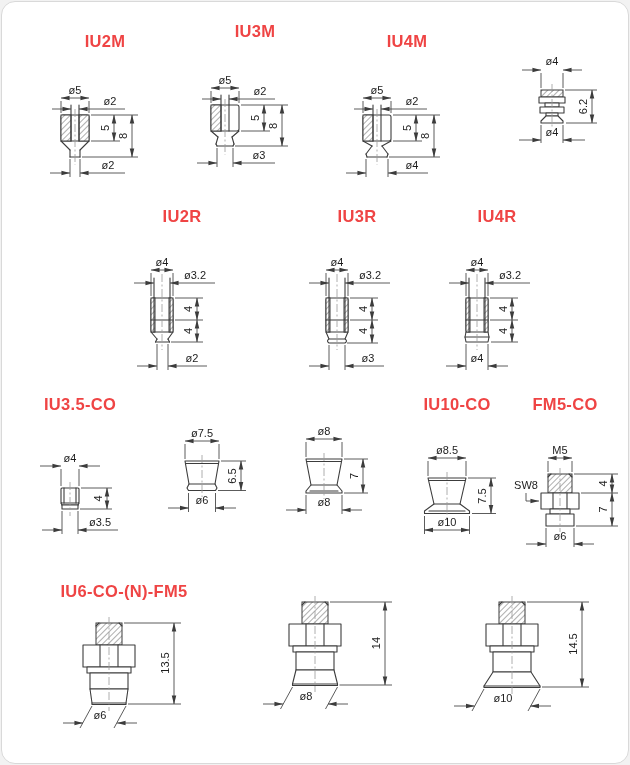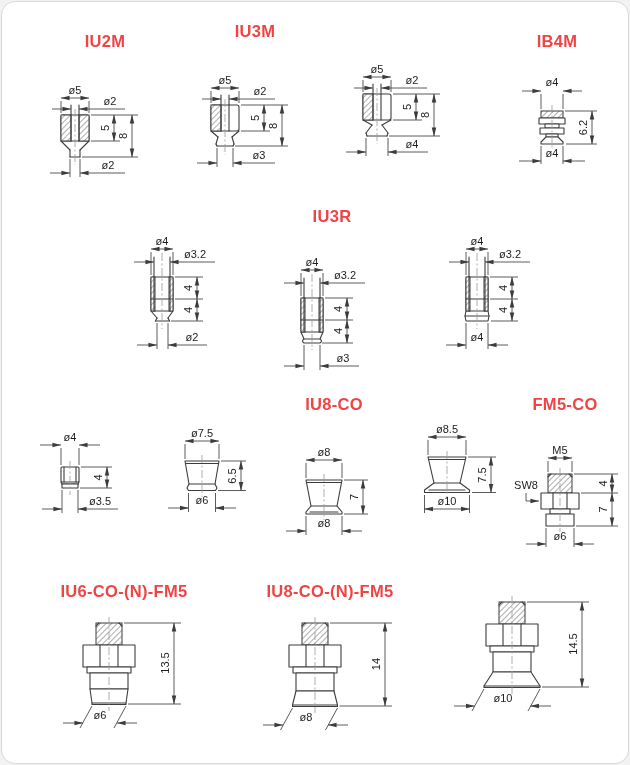--- a/index.html
+++ b/index.html
@@ -108,20 +108,21 @@
         <line class="dim" x1="37" y1="105" x2="37" y2="124"></line>
         <line class="dim" x1="53" y1="105" x2="53" y2="124"></line>
         <line class="dim" x1="17" y1="120" x2="37" y2="120" marker-end="url(#ar)"></line>
         <line class="dim" x1="95" y1="120" x2="53" y2="120" marker-end="url(#ar)"></line>
         <text x="79" y="116" text-anchor="middle">ø3</text>
       </g>
     </svg>
   </div>
 
   <div class="fig" style="left:330px;top:30px;width:150px">
+    <div class="fig-title">IU4M</div>
     <svg width="150" height="150" viewBox="0 0 150 150">
       <g>
         <rect class="lnf" x="31" y="62" width="28" height="26" rx="2"></rect>
         <rect class="hf" x="31" y="62" width="10" height="26"></rect>
         <line class="ln" x1="41" y1="52" x2="41" y2="88"></line>
         <line class="ln" x1="49" y1="52" x2="49" y2="88"></line>
         <line class="ln" x1="31" y1="88" x2="40" y2="93"></line>
         <line class="ln" x1="59" y1="88" x2="50" y2="93"></line>
         <line class="ln" x1="40" y1="93" x2="34" y2="101"></line>
         <line class="ln" x1="50" y1="93" x2="56" y2="101"></line>
@@ -148,21 +149,20 @@
         <line class="dim" x1="34" y1="106" x2="34" y2="124"></line>
         <line class="dim" x1="56" y1="106" x2="56" y2="124"></line>
         <line class="dim" x1="14" y1="120" x2="34" y2="120" marker-end="url(#ar)"></line>
         <line class="dim" x1="96" y1="120" x2="56" y2="120" marker-end="url(#ar)"></line>
         <text x="80" y="116" text-anchor="middle">ø4</text>
       </g>
     </svg>
   </div>
 
   <div class="fig" style="left:490px;top:30px;width:130px">
-    <div class="fig-title">IB4M</div>
     <svg width="130" height="150" viewBox="0 0 130 150">
       <g>
         <rect class="hf" x="49" y="58" width="22" height="7"></rect>
         <rect class="lnf" x="47" y="65" width="26" height="6"></rect>
         <rect class="lnf" x="53" y="71" width="14" height="4"></rect>
         <rect class="lnf" x="48" y="75" width="24" height="6"></rect>
         <rect class="lnf" x="54" y="81" width="12" height="3"></rect>
         <path class="lnf" d="M54,84 L49,89 L49,91 L71,91 L71,89 L66,84 Z"></path>
         <line class="cl" x1="60" y1="52" x2="60" y2="97"></line>
       </g>
@@ -179,20 +179,21 @@
         <line class="dim" x1="49" y1="93" x2="49" y2="111"></line>
         <line class="dim" x1="71" y1="93" x2="71" y2="111"></line>
         <line class="dim" x1="27" y1="108" x2="49" y2="108" marker-end="url(#ar)"></line>
         <line class="dim" x1="93" y1="108" x2="71" y2="108" marker-end="url(#ar)"></line>
         <text x="60" y="104" text-anchor="middle">ø4</text>
       </g>
     </svg>
   </div>
 
   <div class="fig" style="left:105px;top:205px;width:150px">
+    <div class="fig-title">IU2R</div>
     <svg width="150" height="160" viewBox="0 0 150 160">
       <g>
         <rect class="lnf" x="44" y="70" width="22" height="34" rx="2"></rect>
         <rect class="hf" x="44" y="70" width="4" height="34"></rect>
         <rect class="hf" x="62" y="70" width="4" height="34"></rect>
         <line class="ln" x1="47" y1="50" x2="47" y2="104"></line>
         <line class="ln" x1="63" y1="50" x2="63" y2="104"></line>
         <line class="ln" x1="44" y1="92" x2="66" y2="92"></line>
         <line class="ln" x1="44" y1="104" x2="50" y2="111"></line>
         <line class="ln" x1="66" y1="104" x2="61" y2="111"></line>
@@ -218,21 +219,21 @@
         <text transform="translate(85 103) rotate(-90)" text-anchor="middle">4</text>
         <line class="dim" x1="50" y1="116" x2="50" y2="142"></line>
         <line class="dim" x1="61" y1="116" x2="61" y2="142"></line>
         <line class="dim" x1="30" y1="138" x2="50" y2="138" marker-end="url(#ar)"></line>
         <line class="dim" x1="100" y1="138" x2="61" y2="138" marker-end="url(#ar)"></line>
         <text x="85" y="134" text-anchor="middle">ø2</text>
       </g>
     </svg>
   </div>
 
-  <div class="fig" style="left:255px;top:205px;width:150px">
+  <div class="fig" style="left:280px;top:205px;width:150px">
     <div class="fig-title">IU3R</div>
     <svg width="150" height="160" viewBox="0 0 150 160">
       <g>
         <rect class="lnf" x="44" y="70" width="22" height="34" rx="2"></rect>
         <rect class="hf" x="44" y="70" width="4" height="34"></rect>
         <rect class="hf" x="62" y="70" width="4" height="34"></rect>
         <line class="ln" x1="47" y1="50" x2="47" y2="104"></line>
         <line class="ln" x1="63" y1="50" x2="63" y2="104"></line>
         <line class="ln" x1="44" y1="92" x2="66" y2="92"></line>
         <line class="ln" x1="44" y1="104" x2="47" y2="111"></line>
@@ -258,20 +259,21 @@
         <line class="dim" x1="47" y1="117" x2="47" y2="142"></line>
         <line class="dim" x1="63" y1="117" x2="63" y2="142"></line>
         <line class="dim" x1="27" y1="138" x2="47" y2="138" marker-end="url(#ar)"></line>
         <line class="dim" x1="102" y1="138" x2="63" y2="138" marker-end="url(#ar)"></line>
         <text x="86" y="134" text-anchor="middle">ø3</text>
       </g>
     </svg>
   </div>
 
   <div class="fig" style="left:420px;top:205px;width:150px">
+    <div class="fig-title">IU4R</div>
     <svg width="150" height="160" viewBox="0 0 150 160">
       <g>
         <rect class="lnf" x="44" y="70" width="22" height="34" rx="2"></rect>
         <rect class="hf" x="44" y="70" width="4" height="34"></rect>
         <rect class="hf" x="62" y="70" width="4" height="34"></rect>
         <line class="ln" x1="47" y1="50" x2="47" y2="104"></line>
         <line class="ln" x1="63" y1="50" x2="63" y2="104"></line>
         <line class="ln" x1="44" y1="92" x2="66" y2="92"></line>
         <line class="ln" x1="44" y1="104" x2="43" y2="109"></line>
         <line class="ln" x1="66" y1="104" x2="67" y2="109"></line>
@@ -296,20 +298,21 @@
         <line class="dim" x1="44" y1="116" x2="44" y2="142"></line>
         <line class="dim" x1="66" y1="116" x2="66" y2="142"></line>
         <line class="dim" x1="24" y1="138" x2="44" y2="138" marker-end="url(#ar)"></line>
         <line class="dim" x1="86" y1="138" x2="66" y2="138" marker-end="url(#ar)"></line>
         <text x="55" y="134" text-anchor="middle">ø4</text>
       </g>
     </svg>
   </div>
 
   <div class="fig" style="left:18px;top:393px;width:120px">
+    <div class="fig-title">IU3.5-CO</div>
     <svg width="120" height="150" viewBox="0 0 120 150">
       <g>
         <rect class="lnf" x="41" y="72" width="18" height="15" rx="1"></rect>
         <line class="ln" x1="44" y1="72" x2="44" y2="87"></line>
         <line class="ln" x1="56" y1="72" x2="56" y2="87"></line>
         <line class="ln" x1="41" y1="87" x2="42" y2="89"></line>
         <line class="ln" x1="59" y1="87" x2="58" y2="89"></line>
         <line class="ln" x1="42" y1="89" x2="58" y2="89"></line>
         <rect class="lnf" x="42" y="89" width="16" height="4"></rect>
         <line class="cl" x1="50" y1="66" x2="50" y2="100"></line>
@@ -353,21 +356,20 @@
         <line class="dim" x1="36.5" y1="98" x2="36.5" y2="117"></line>
         <line class="dim" x1="63.5" y1="98" x2="63.5" y2="117"></line>
         <line class="dim" x1="16" y1="113" x2="36.5" y2="113" marker-end="url(#ar)"></line>
         <line class="dim" x1="84" y1="113" x2="63.5" y2="113" marker-end="url(#ar)"></line>
         <text x="50" y="109" text-anchor="middle">ø6</text>
       </g>
     </svg>
   </div>
 
   <div class="fig" style="left:272px;top:393px;width:120px">
-    <div class="fig-title">IU8-CO</div>
     <svg width="120" height="150" viewBox="0 0 120 150">
       <g>
         <path class="lnf" d="M32,64 L68,64 L63,90 L68,96 L68,98 L32,98 L32,96 L37,90 Z"></path>
         <line class="ln" x1="33" y1="66.5" x2="67" y2="66.5"></line>
         <line class="ln" x1="37" y1="90" x2="63" y2="90"></line>
         <line class="ln" x1="36" y1="96" x2="64" y2="96"></line>
         <line class="cl" x1="50" y1="58" x2="50" y2="104"></line>
       </g>
       <g>
         <line class="dim" x1="32" y1="44" x2="68" y2="44" marker-start="url(#ar)" marker-end="url(#ar)"></line>
@@ -381,20 +383,21 @@
         <line class="dim" x1="32" y1="100" x2="32" y2="119"></line>
         <line class="dim" x1="68" y1="100" x2="68" y2="119"></line>
         <line class="dim" x1="12" y1="115" x2="32" y2="115" marker-end="url(#ar)"></line>
         <line class="dim" x1="88" y1="115" x2="68" y2="115" marker-end="url(#ar)"></line>
         <text x="50" y="111" text-anchor="middle">ø8</text>
       </g>
     </svg>
   </div>
 
   <div class="fig" style="left:390px;top:393px;width:130px">
+    <div class="fig-title">IU10-CO</div>
     <svg width="130" height="150" viewBox="0 0 130 150">
       <g>
         <path class="lnf" d="M36,62 L74,62 L68,88 L77.5,95 L77.5,97.5 L32.5,97.5 L32.5,95 L42,88 Z"></path>
         <line class="ln" x1="37" y1="64.5" x2="73" y2="64.5"></line>
         <line class="ln" x1="42" y1="88" x2="68" y2="88"></line>
         <line class="ln" x1="37" y1="95" x2="73" y2="95"></line>
         <line class="cl" x1="55" y1="56" x2="55" y2="104"></line>
       </g>
       <g>
         <line class="dim" x1="36" y1="42" x2="74" y2="42" marker-start="url(#ar)" marker-end="url(#ar)"></line>
@@ -474,21 +477,20 @@
         <line class="dim" x1="68" y1="103" x2="56" y2="125"></line>
         <line class="dim" x1="102" y1="103" x2="90" y2="125"></line>
         <line class="dim" x1="39" y1="120" x2="59" y2="120" marker-end="url(#ar)"></line>
         <line class="dim" x1="113" y1="120" x2="93" y2="120" marker-end="url(#ar)"></line>
         <text x="76" y="116" text-anchor="middle">ø6</text>
       </g>
     </svg>
   </div>
 
   <div class="fig" style="left:228px;top:580px;width:200px">
-    <div class="fig-title">IU8-CO-(N)-FM5</div>
     <svg width="200" height="150" viewBox="0 0 200 150">
       <g>
         <rect class="hf" x="72" y="20" width="26" height="22"></rect>
         <line class="ln" x1="72" y1="23" x2="75" y2="20"></line>
         <line class="ln" x1="95" y1="20" x2="98" y2="23"></line>
         <rect class="lnf" x="59" y="42" width="52" height="22"></rect>
         <line class="ln" x1="76" y1="42" x2="76" y2="64"></line>
         <line class="ln" x1="94" y1="42" x2="94" y2="64"></line>
         <rect class="lnf" x="63" y="64" width="44" height="6"></rect>
         <rect class="lnf" x="66" y="70" width="38" height="18"></rect>

